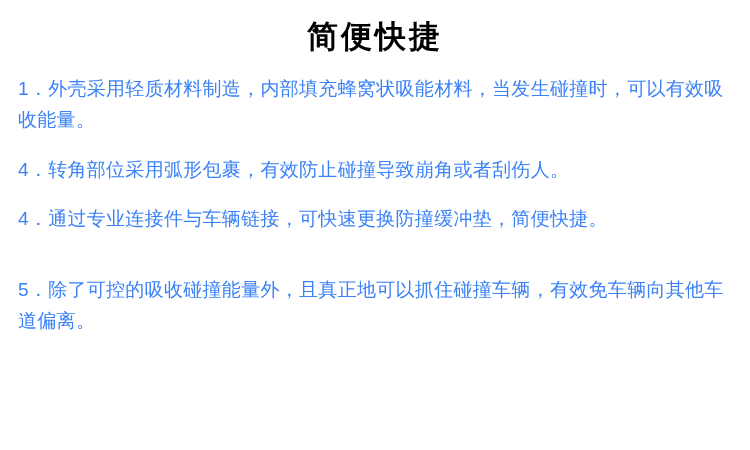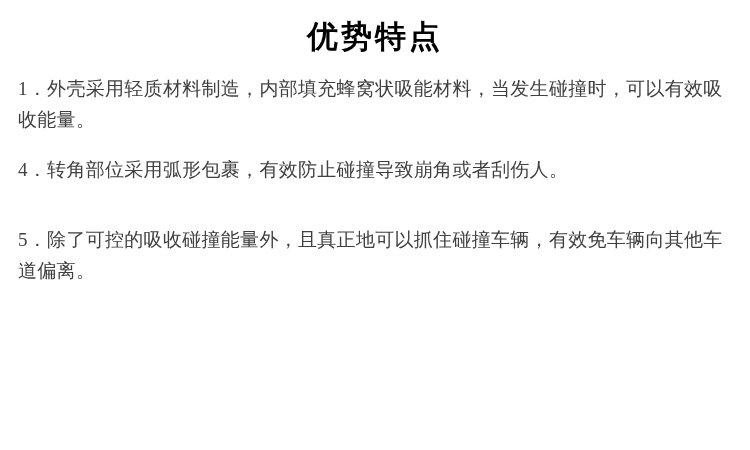--- a/index.html
+++ b/index.html
@@ -29,38 +29,38 @@
     color: #000000;
     margin: 4px 0 14px 0;
     line-height: 1.2;
   }
   .item-list {
     padding: 0 4px;
   }
   .item {
     font-size: 19px;
     line-height: 1.62;
-    color: #404040;
+    color: #3b82f6;
     margin-bottom: 15px;
     letter-spacing: 0.3px;
     text-align: left;
     word-break: break-all;
-    font-family: Liberation Serif, serif;
   }
   .item:last-child {
     margin-bottom: 0;
     margin-top: 40px;
   }
 </style>
 </head>
 <body>
 
 <div class="page">
 
-  <div class="title">优势特点</div>
+  <div class="title">简便快捷</div>
 
   <div class="item-list">
     <p class="item">1．外壳采用轻质材料制造，内部填充蜂窝状吸能材料，当发生碰撞时，可以有效吸收能量。</p>
     <p class="item">4．转角部位采用弧形包裹，有效防止碰撞导致崩角或者刮伤人。</p>
+    <p class="item">4．通过专业连接件与车辆链接，可快速更换防撞缓冲垫，简便快捷。</p>
     <p class="item">5．除了可控的吸收碰撞能量外，且真正地可以抓住碰撞车辆，有效免车辆向其他车道偏离。</p>
   </div>
 
 </div>
 
 </body></html>

